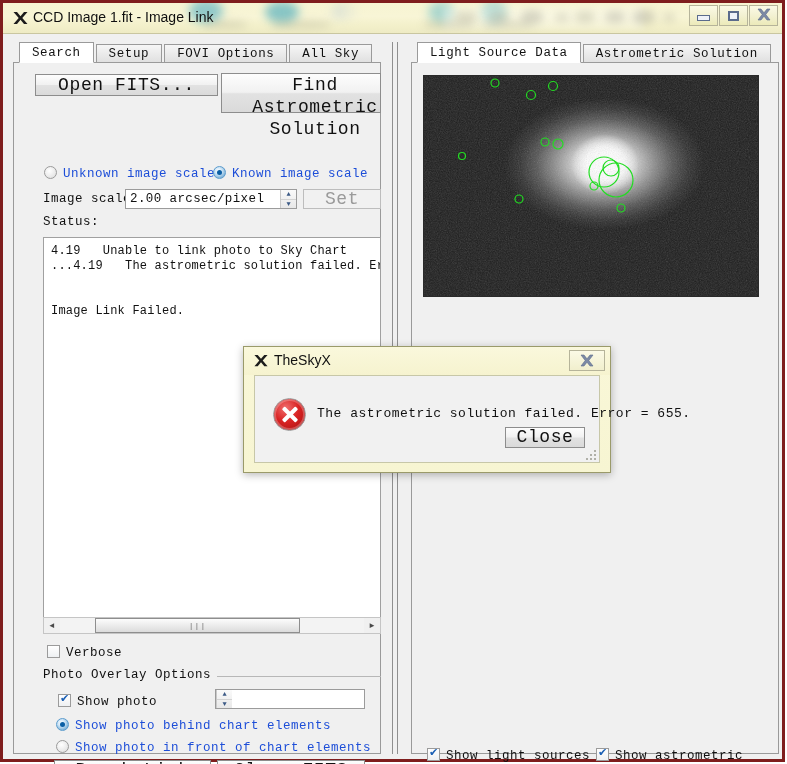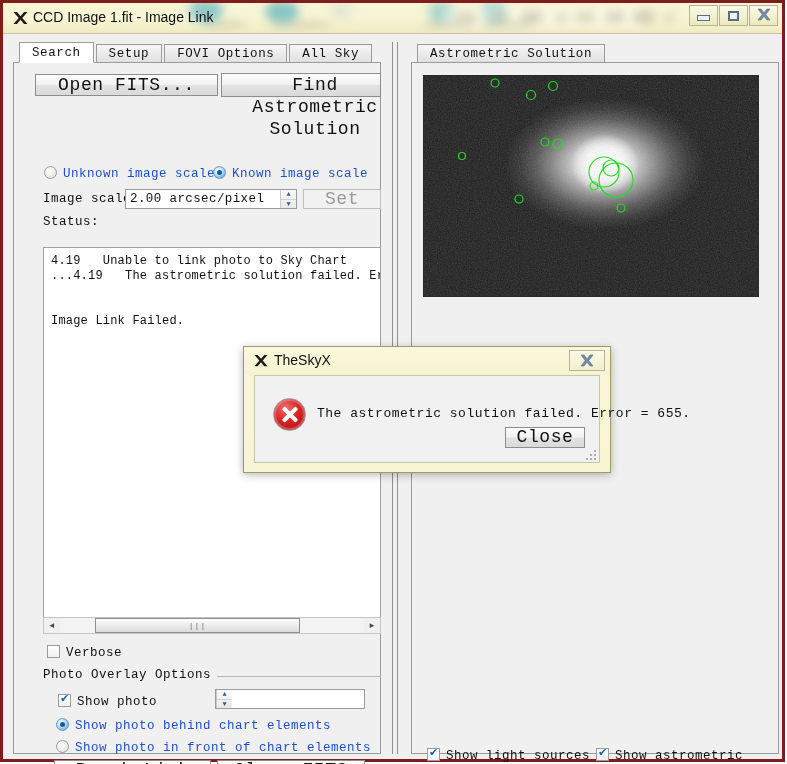--- a/index.html
+++ b/index.html
@@ -151,21 +151,21 @@
     font-family: "Liberation Mono","DejaVu Sans Mono",monospace;
     color: #111;
     letter-spacing: .6px;
     box-sizing: border-box;
     text-align: center;
     cursor: default;
   }
   .btn.disabled { color: #9a9a9a; border-color:#bdbdbd; background:#f1f1f1;}
 
   .openfits { position:absolute; left:21px; top:11px; width:183px; height:22px; }
-  .findsol  { position:absolute; left:207px; top:10px; width:160px; height:24px;padding-left:28px; }
+  .findsol  { position:absolute; left:207px; top:10px; width:160px; height:40px;padding-left:28px; }
 
   .radio-row { position:absolute; font-size:12.5px; color:#1d4ed8; letter-spacing:.5px; }
   .radio {
     display:inline-block; width:13px; height:13px; border-radius:50%;
     border:1px solid #9b9b9b;
     background: radial-gradient(circle at 40% 35%, #ffffff 0%, #eaeaea 60%, #d8d8d8 100%);
     vertical-align:-2px; margin-right:6px; box-sizing:border-box; position:relative;
   }
   .radio.checked {
     border-color:#5c9ccd;
@@ -191,21 +191,21 @@
     width:15px; display:flex; flex-direction:column;
     border-left:1px solid #c9c9c9; background:linear-gradient(180deg,#fafafa,#e8e8e8);
   }
   .spin-b { flex:1 1 50%; display:flex; align-items:center; justify-content:center; font-size:7px; color:#3c5a86; }
   .spin-b.top { border-bottom:1px solid #d3d3d3; }
 
   .imgscale-spin { left:111px; top:126px; width:172px; height:20px; }
   .setbtn { position:absolute; left:289px; top:126px; width:78px; height:20px; }
 
   .statusbox {
-    position:absolute; left:29px; top:184px; width:338px; height:385px;
+    position:absolute; left:29px; top:174px; width:338px; height:385px;
     background:#ffffff; border:1px solid #a0a0a0; box-sizing:border-box;
     overflow:hidden;
   }
   .statusline {
     font-size:12px; color:#111; white-space:pre; letter-spacing:.2px;
     padding-left:7px; line-height:15px;
   }
   .statusgap { height:30px; }
 
   .hscroll {
@@ -486,20 +486,21 @@
       </div>
 
       <div class="splitter">
         <div class="sp-bar"></div>
         <div class="sp-grip"></div>
       </div>
 
       <div class="right-panel">
 
         <div class="tabstrip">
+          <div class="tab active">Light Source Data</div>
           <div class="tab">Astrometric Solution</div>
         </div>
 
         <div class="rtabbody">
 
           <div class="skyimg">
             <svg width="334" height="220" viewBox="0 0 334 220" aria-hidden="true" style="display:block;">
               <defs>
                 <radialGradient id="neb" cx="54%" cy="40%" r="30%">
                   <stop offset="0%" stop-color="#ffffff"></stop>

